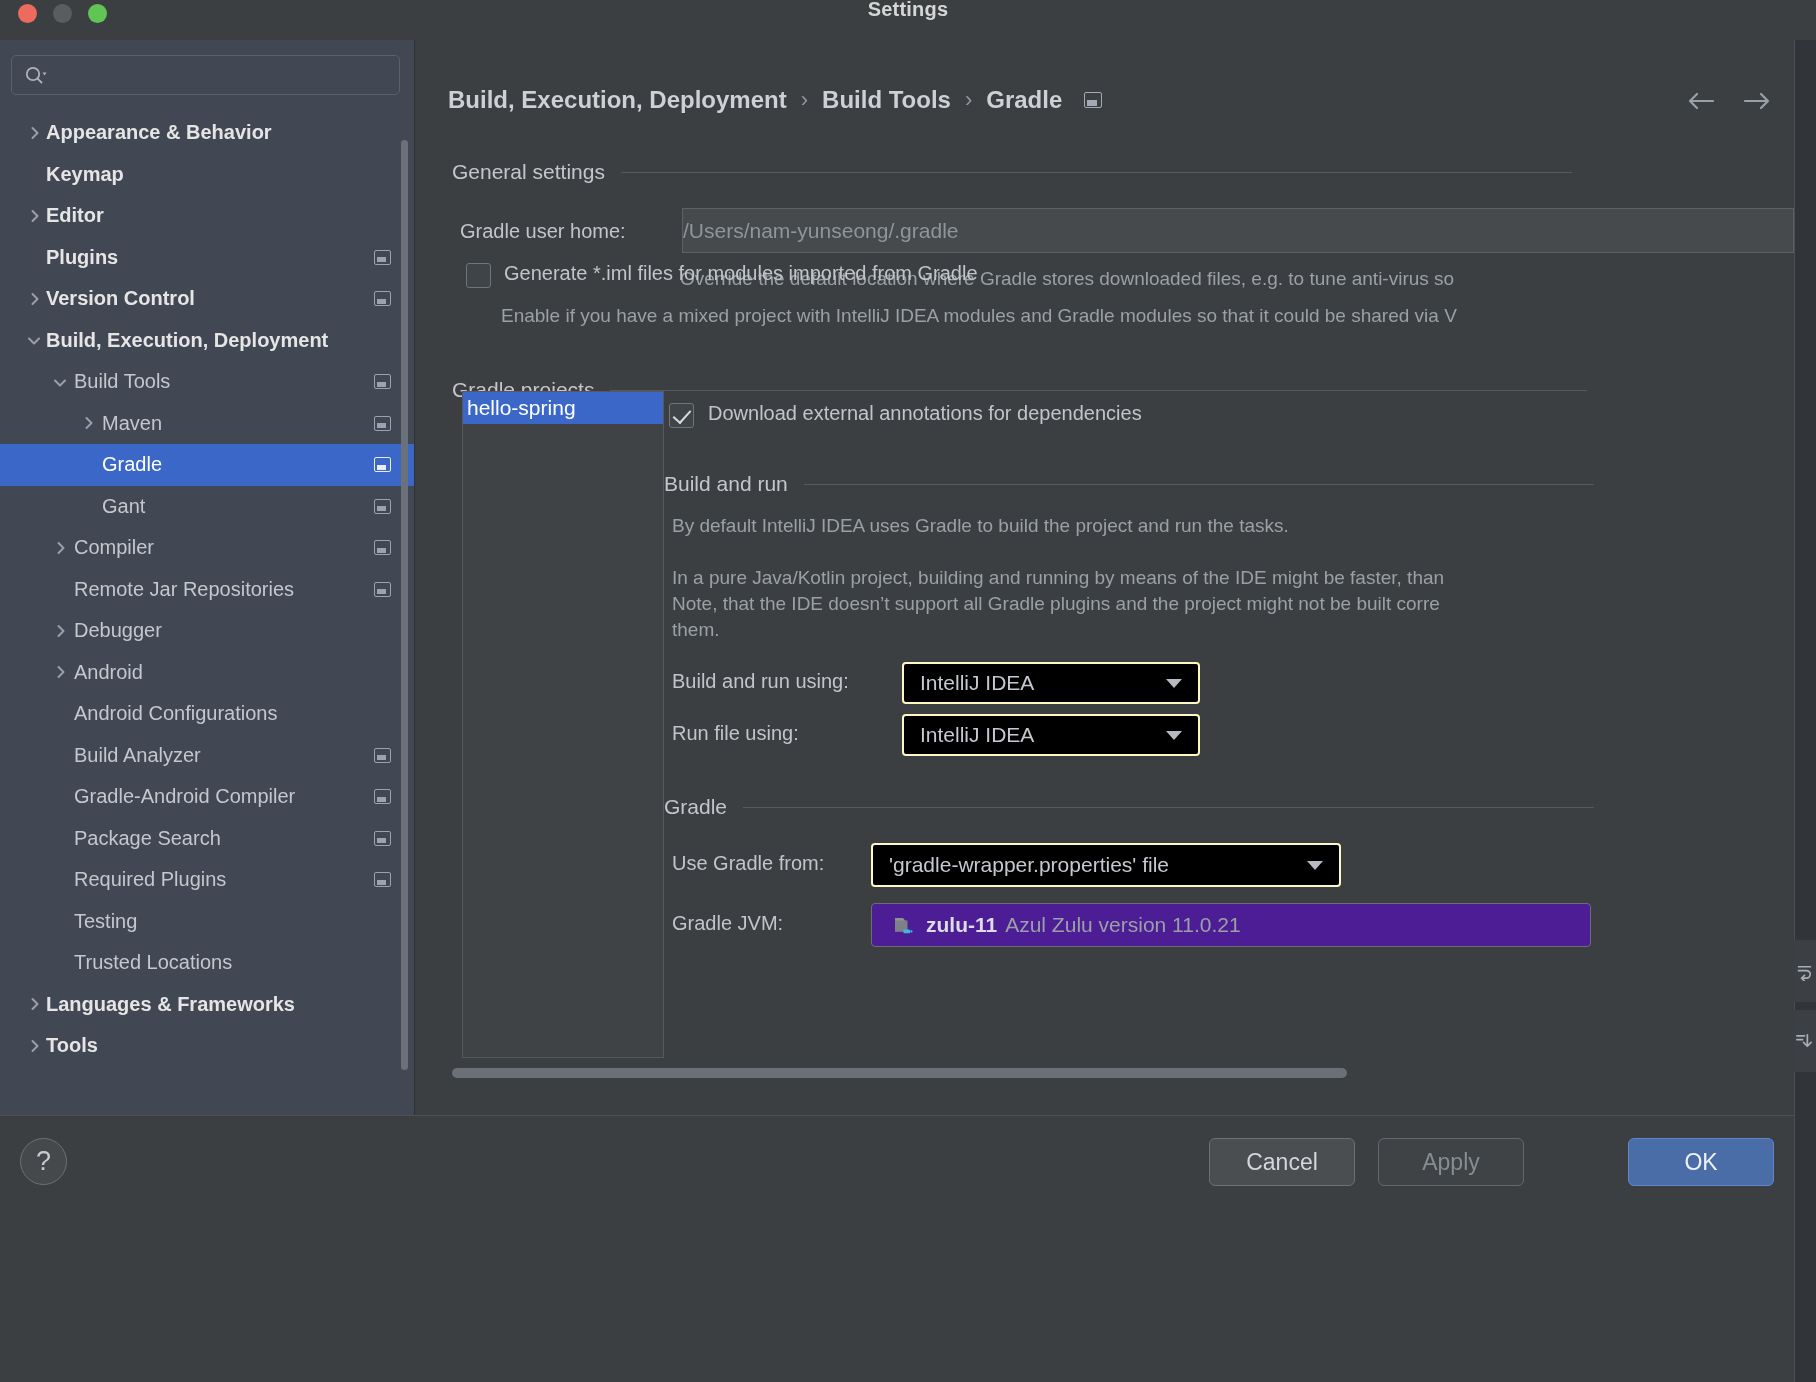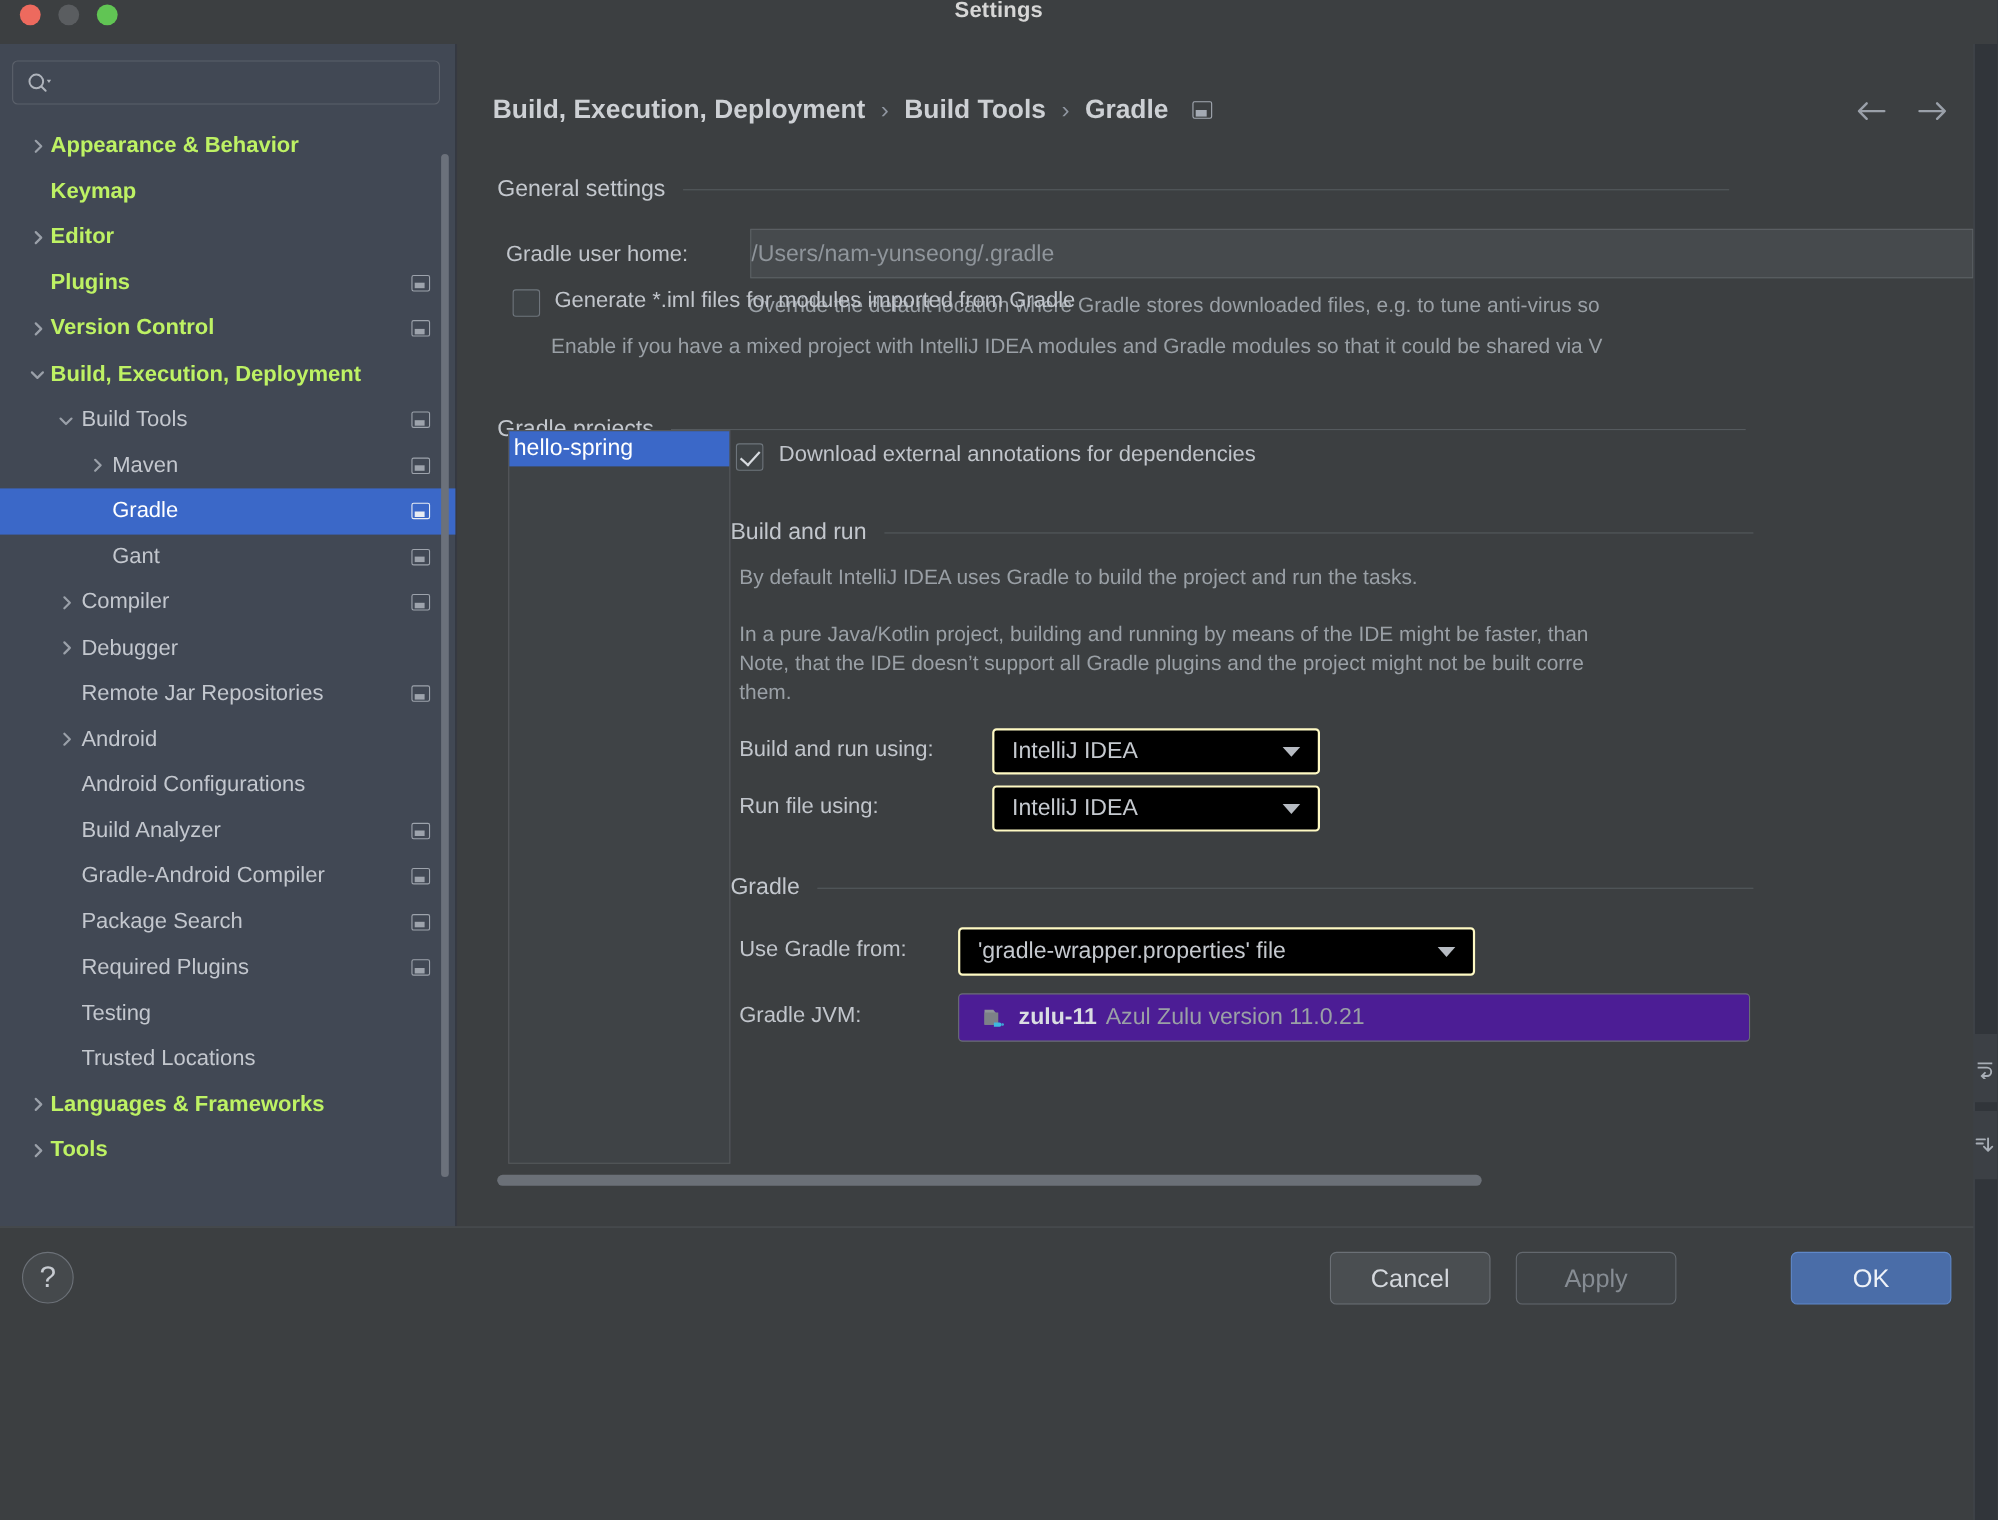--- a/index.html
+++ b/index.html
@@ -90,21 +90,21 @@
   }
   .tree-row {
     position: relative;
     height: 41.5px;
     display: flex;
     align-items: center;
     color: #c3c7ce;
     font-size: 20px;
     white-space: nowrap;
   }
-  .tree-row.bold { font-weight: bold; color: #bef264; }
+  .tree-row.bold { font-weight: bold; color: #e5e5e5; }
   .tree-row.selected { background: #3b68c8; color: #ffffff; }
   .chev {
     position: absolute;
     width: 16px; height: 16px;
     color: #9aa0a9;
     display: flex; align-items: center; justify-content: center;
     font-size: 0;
   }
   .tree-label { position: absolute; }
   .cfg-icon {
@@ -503,30 +503,30 @@
         <div class="tree-row">
           <span class="chev" style="left: 52px;">
             <svg viewBox="0 0 14 14" width="14" height="14" fill="none" stroke="currentColor" stroke-width="2" stroke-linecap="round" stroke-linejoin="round">
               <path d="M5.5 2L10.5 7 5.5 12"></path>
             </svg>
           </span>
           <span class="tree-label" style="left: 74px;">Compiler</span>
           <span class="cfg-icon"></span>
         </div>
         <div class="tree-row">
+          <span class="tree-label" style="left: 74px;">Remote Jar Repositories</span>
+          <span class="cfg-icon"></span>
+        </div>
+        <div class="tree-row">
           <span class="chev" style="left: 52px;">
             <svg viewBox="0 0 14 14" width="14" height="14" fill="none" stroke="currentColor" stroke-width="2" stroke-linecap="round" stroke-linejoin="round">
               <path d="M5.5 2L10.5 7 5.5 12"></path>
             </svg>
           </span>
           <span class="tree-label" style="left: 74px;">Debugger</span>
-        </div>
-        <div class="tree-row">
-          <span class="tree-label" style="left: 74px;">Remote Jar Repositories</span>
-          <span class="cfg-icon"></span>
         </div>
         <div class="tree-row">
           <span class="chev" style="left: 52px;">
             <svg viewBox="0 0 14 14" width="14" height="14" fill="none" stroke="currentColor" stroke-width="2" stroke-linecap="round" stroke-linejoin="round">
               <path d="M5.5 2L10.5 7 5.5 12"></path>
             </svg>
           </span>
           <span class="tree-label" style="left: 74px;">Android</span>
         </div>
         <div class="tree-row">

